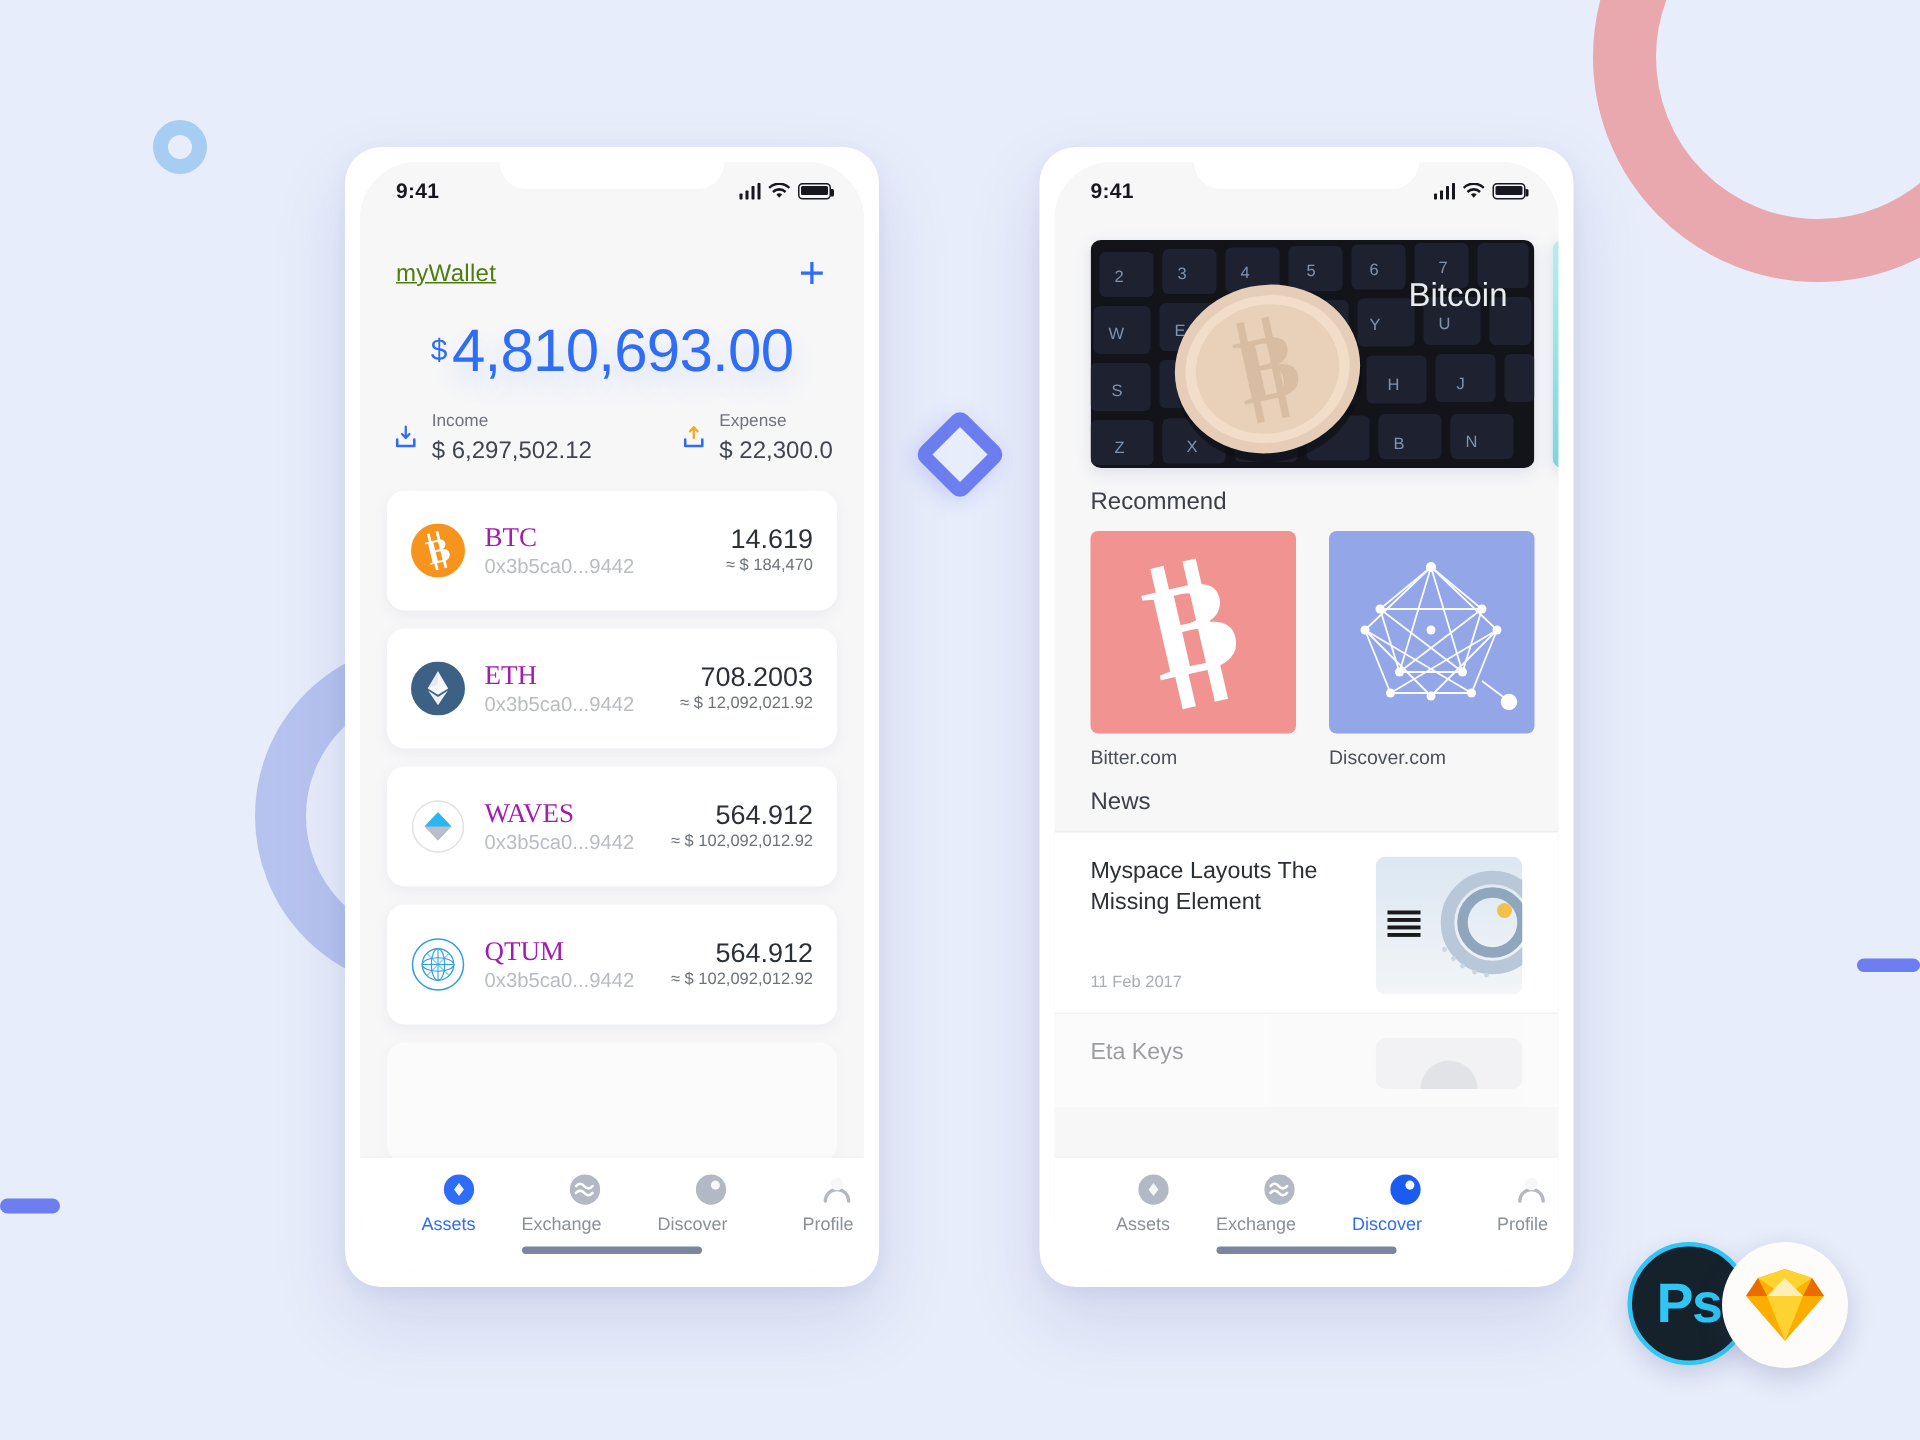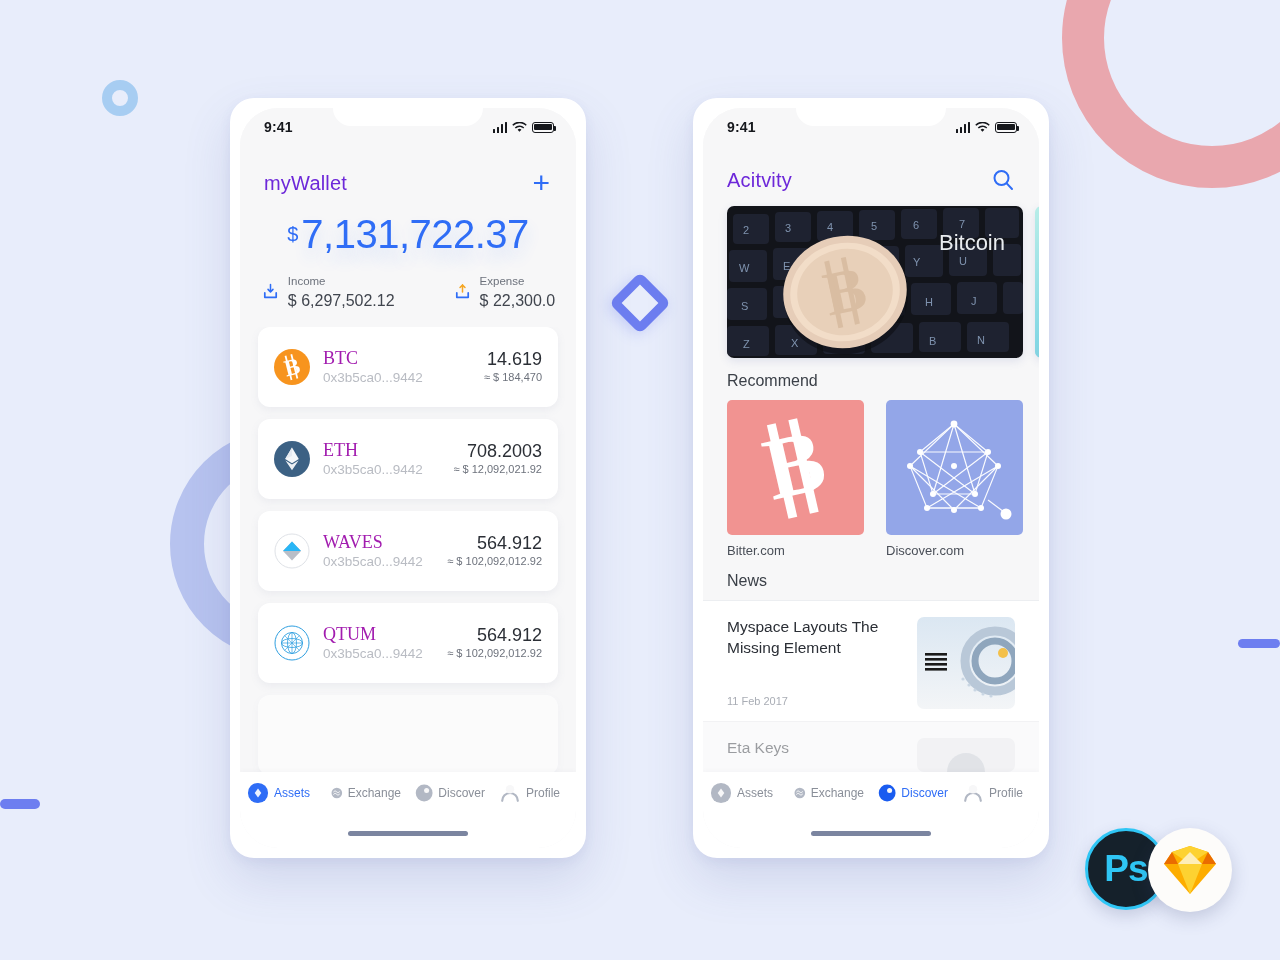--- a/index.html
+++ b/index.html
@@ -96,21 +96,21 @@
     width:2px; height:5px; background:#16181d; border-radius:0 1px 1px 0;
   }
   .battery span{ display:block; height:100%; width:100%; background:#16181d; border-radius:1px; }
 
   
   .app-head {
     display: flex; align-items: center; justify-content: space-between;
     padding: 22px 24px 0 24px;
     background: #f7f7f8;
   }
-  .app-title { font-size: 20px; color: #6d28d9; letter-spacing: .2px; }
+  .app-title { font-size: 16px; color: #4d7c0f; letter-spacing: .2px; text-decoration: underline; }
   .plus-btn {
     font-size: 30px; color: #2f6df6; line-height: 1; font-weight: 300;
     cursor: pointer; padding: 0 2px;
   }
   .search-btn { cursor: pointer; display: flex; }
 
   
   .balance-wrap { text-align: center; padding: 16px 0 2px; background:#f7f7f8;}
   .balance {
     display: inline-flex; align-items: flex-start; justify-content: center;
@@ -176,21 +176,21 @@
   .news-thumb { width: 98px; height: 92px; border-radius: 7px; flex: 0 0 98px; overflow: hidden; position: relative;}
   .news-item.faded { opacity: .45; }
 
   
   .tabbar {
     flex: 0 0 76px; background: #fff;
     display: flex; align-items: flex-start; justify-content: space-around;
     padding-top: 10px; position: relative;
     box-shadow: 0 -1px 4px rgba(110,120,160,.05);
   }
-  .tab { display: flex; flex-direction: row; align-items: center; gap: 5px; cursor: pointer; width: 70px;}
+  .tab { display: flex; flex-direction: column; align-items: flex-end; gap: 5px; cursor: pointer; width: 70px;}
   .tab-label { font-size: 12px; color: #8a8f99; }
   .tab.active .tab-label { color: #2f6df6; }
   .home-ind {
     position: absolute; bottom: 12px; left: 50%; transform: translateX(-50%);
     width: 120px; height: 5px; border-radius: 3px; background: #7b85a0;
   }
 
   
   #logo-ps, #logo-sketch { position: absolute; border-radius: 50%; }
   #logo-ps {
@@ -242,21 +242,21 @@
     </div>
 
     <div class="app-head">
       <span class="app-title">myWallet</span>
       <span class="plus-btn">+</span>
     </div>
 
     <div class="balance-wrap">
       <div class="balance">
         <span class="cur">$</span>
-        <span class="amt">7,131,722.37</span>
+        <span class="amt">4,810,693.00</span>
       </div>
     </div>
 
     <div class="inout">
       <div class="inout-item">
         <svg width="19" height="19" viewBox="0 0 20 20">
           <path d="M10 1.5v7.5M10 9.5l-2.6-2.8M10 9.5l2.6-2.8" stroke="#2f6df6" stroke-width="1.6" fill="none" stroke-linecap="round"></path>
           <path d="M4 10.5v4.6h12v-4.6" stroke="#2f6df6" stroke-width="1.8" fill="none" stroke-linecap="round" stroke-linejoin="round"></path>
         </svg>
         <span class="inout-txt">
@@ -411,29 +411,20 @@
           <path d="M7.5 9.8 5.6 7.7a2.8 2.8 0 0 1 3.8 0z" fill="#16181d"></path>
           <path d="M7.5 5.1c1.4 0 2.7.55 3.65 1.5l1.1-1.2A6.9 6.9 0 0 0 7.5 3.4a6.9 6.9 0 0 0-4.75 2l1.1 1.2A5.2 5.2 0 0 1 7.5 5.1z" fill="#16181d"></path>
           <path d="M7.5 1.3c2.4 0 4.6.95 6.2 2.5l1.05-1.15A10.6 10.6 0 0 0 7.5-.4 10.6 10.6 0 0 0 .25 2.65L1.3 3.8A8.8 8.8 0 0 1 7.5 1.3z" fill="#16181d"></path>
         </svg>
         <span class="battery">
             <span></span>
           </span>
       </span>
     </div>
 
-    <div class="app-head">
-      <span class="app-title">Acitvity</span>
-      <span class="search-btn">
-        <svg width="24" height="24" viewBox="0 0 24 24">
-          <circle cx="10.5" cy="10" r="7" fill="none" stroke="#2f6df6" stroke-width="2"></circle>
-          <path d="M15.7 15.4 21 21" stroke="#2f6df6" stroke-width="2" stroke-linecap="round"></path>
-        </svg>
-      </span>
-    </div>
 
     <div class="disc-body">
 
       <div class="banner-row">
         <div class="banner">
           <svg width="296" height="152" viewBox="0 0 296 152">
             <rect width="296" height="152" fill="#12141a"></rect>
             <g fill="#1e2230">
               <rect x="6" y="8" width="36" height="30" rx="4"></rect>
                 <rect x="48" y="6" width="36" height="30" rx="4"></rect>

